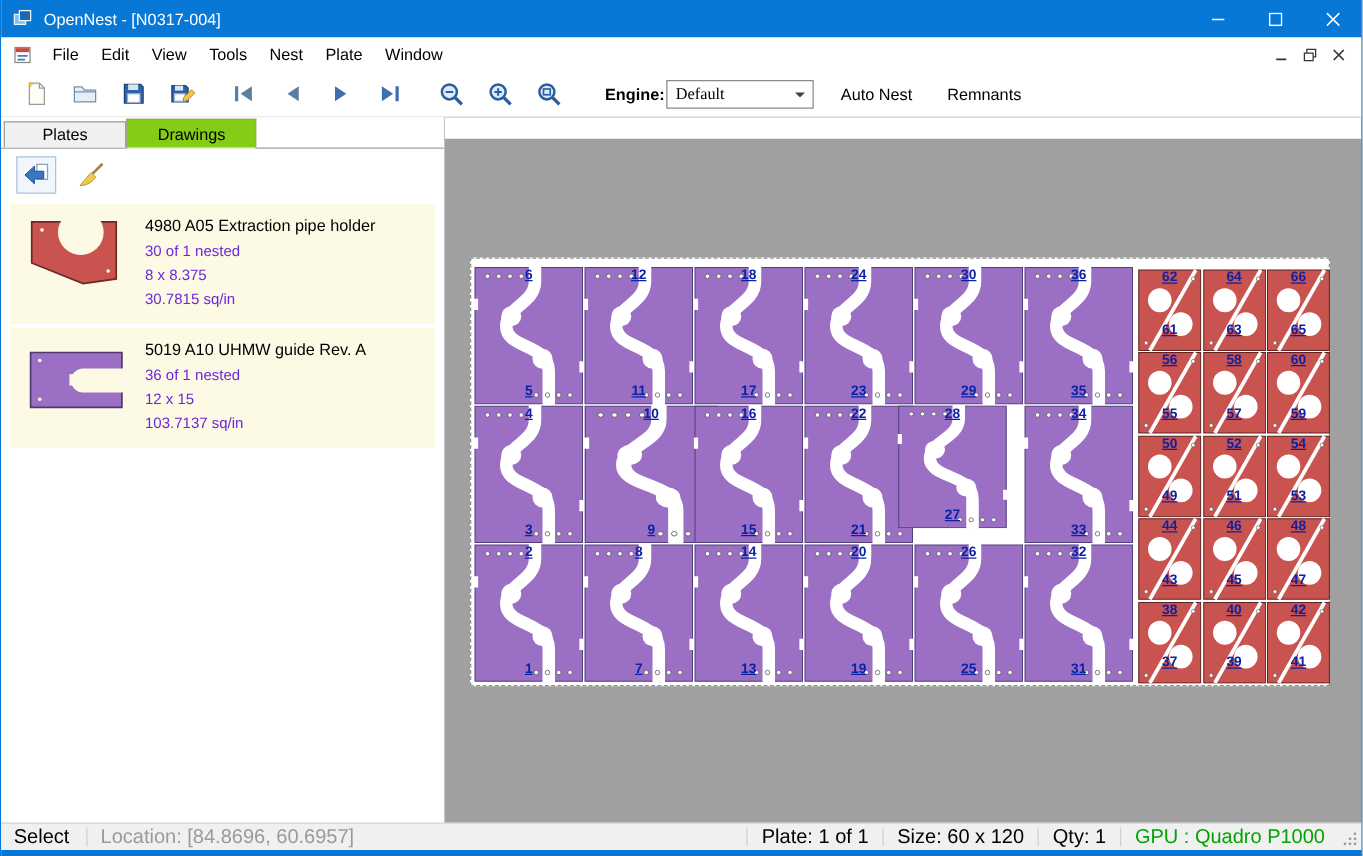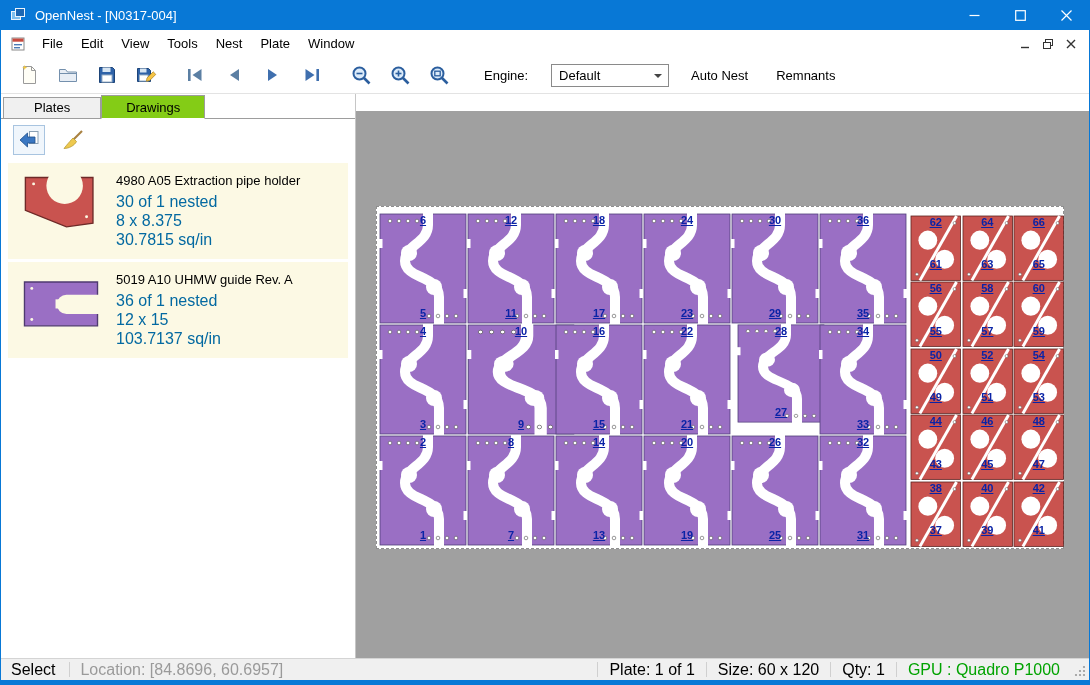--- a/index.html
+++ b/index.html
@@ -21,23 +21,23 @@
   .mdi-doc { margin:0 7px 0 9px; display:flex; }
   .menu-item { padding:4px 9px;text-align:center; }
   .mdi-controls { margin-left:auto; display:flex; align-items:center; gap:3px; padding-right:8px; }
   .mdi-btn { width:20px; height:18px; display:flex; align-items:center; justify-content:center; }
 
   
   .toolbar { flex:0 0 37px; background:#fff; display:flex; align-items:center; padding-left:8px;
              border-bottom:1px solid #e3e3e3; }
   .tb-btn { width:39px; height:30px; display:flex; align-items:center; justify-content:center; }
   .tb-group { display:flex; margin-left:10px; }
-  .engine-label { font-weight:normal; margin-left:26px; margin-right:23px; }
+  .engine-label { font-weight:bold; margin-left:26px; margin-right:1px; }
   .combo { width:118px; height:23px; border:1px solid #8a8a8a; background:#fff; display:flex;
-           align-items:center; padding-left:7px; position:relative; }
+           align-items:center; padding-left:7px; position:relative;font-family:Liberation Serif, serif; }
   .combo::after { content:""; position:absolute; right:6px; top:9px; border:4px solid transparent;
                   border-top-color:#444; }
   .tb-text-btn { margin-left:16px; padding:4px 6px; }
 
   
   .main { flex:1 1 auto; display:flex; min-height:0; }
 
   
   .left-panel { width:355px; background:#fff; display:flex; flex-direction:column; border-right:1px solid #c6c6c6; }
   .tab-strip { height:24px; display:flex; align-items:flex-end; padding-left:2px; background:#fff; }
@@ -47,21 +47,21 @@
                   border-bottom:1px solid #fff; padding:0 24px; }
   .panel-body { flex:1; border-top:1px solid #9d9d9d; display:flex; flex-direction:column; background:#fff; }
   .panel-toolbar { height:42px; display:flex; align-items:center; padding-left:12px; gap:12px; }
   .ptool-btn { width:32px; height:30px; display:flex; align-items:center; justify-content:center; }
   .ptool-btn.bordered { border:1px solid #a8c4e0; background:#f0f6fc; }
   .drawings-list { flex:1; padding:2px 7px; overflow:hidden; }
   .drawing-item { display:flex; background:#fcf9e4; padding:8px 4px 10px 6px; margin-bottom:3px; }
   .thumb { width:94px; display:flex; justify-content:center; align-items:flex-start; }
   .d-info { flex:1; padding-left:8px; padding-top:2px; }
   .d-title { font-weight:normal; font-size:13px; margin-bottom:4px; }
-  .d-sub { color:#0369a1; font-size:16px; line-height:19px; }
+  .d-sub { color:#6d28d9; font-size:12px; line-height:19px; }
 
   
   .canvas { flex:1; position:relative; background:#a0a0a0; overflow:hidden; }
   .canvas::before { content:""; position:absolute; top:0; left:0; right:0; height:17px; background:#fff; }
   .plate { position:absolute; left:20px; top:112px; width:688px; height:343px; background:#fff;
            border:1px dashed #8f8f8f; }
   .nest-cell { position:absolute; }
   .nest-cell svg { position:absolute; left:0; top:0; width:100%; height:100%; }
   .pnum { position:absolute; left:50%; transform:translateX(-50%); font-size:11px; font-weight:bold;
           text-decoration:underline; color:var(--num-color,#0a23a6); z-index:2; line-height:1; }
@@ -515,21 +515,21 @@
                 <circle cx="38" cy="8" r="1.8"></circle>
       <circle cx="50" cy="103" r="1.8"></circle>
                 <circle cx="59" cy="103" r="1.8"></circle>
                 <circle cx="68" cy="103" r="1.8"></circle>
                 <circle cx="77" cy="103" r="1.8"></circle>
     </g>
   </svg>
             <span class="pnum pnum-top">22</span>
             <span class="pnum pnum-bottom">21</span>
           </div>
-          <div class="nest-cell purple" style="left: 360px; top: 117px; width: 88px; height: 99px; padding-left: 20px;">
+          <div class="nest-cell purple" style="left: 341px; top: 117px; width: 88px; height: 99px; padding-left: 20px;">
             <svg viewBox="0 0 88 111" preserveAspectRatio="none">
     <rect x="1" y="1" width="86" height="109" fill="#9a6fc4" stroke="#52407a" stroke-width="0.8"></rect>
     <path d="M49 0 V12 C49 30 26 32 26 48 C26 66 60 62 60 84 V111" stroke="#fff" stroke-width="10" fill="none"></path>
     <circle cx="30" cy="40" r="8" fill="#fff"></circle>
     <circle cx="55" cy="74" r="8" fill="#fff"></circle>
     <rect x="0" y="26" width="3.5" height="9" fill="#fff"></rect>
     <rect x="84.5" y="76" width="3.5" height="9" fill="#fff"></rect>
     <g fill="#fff" stroke="#555" stroke-width="0.6">
       <circle cx="11" cy="8" r="1.8"></circle>
                 <circle cx="20" cy="8" r="1.8"></circle>

